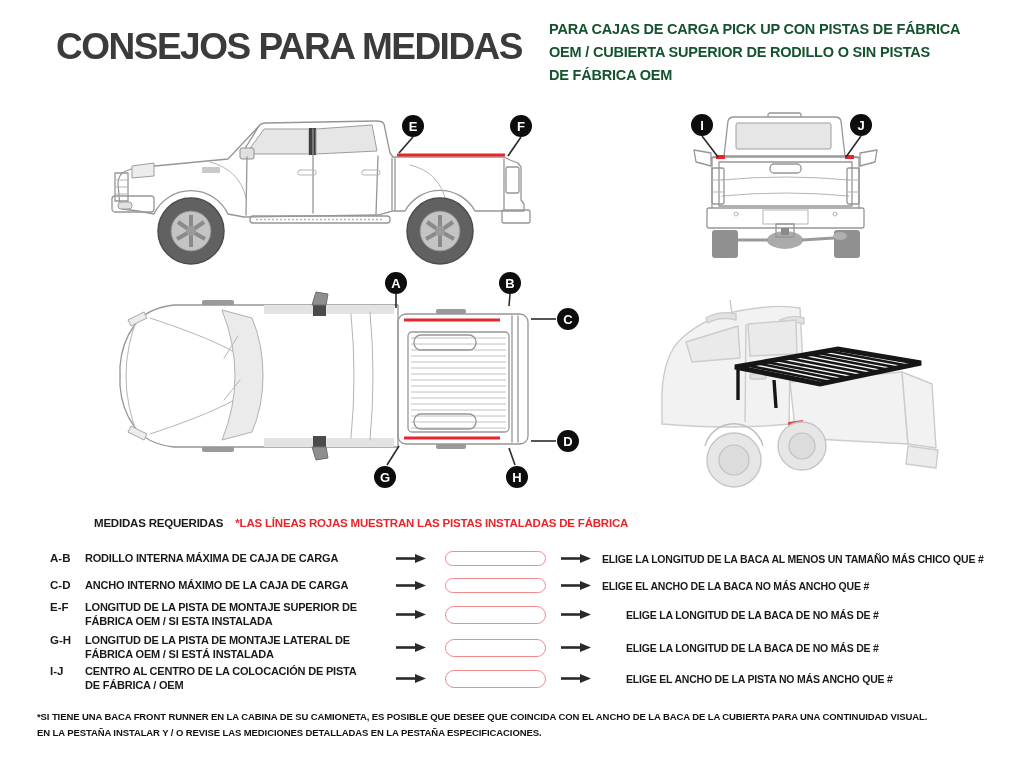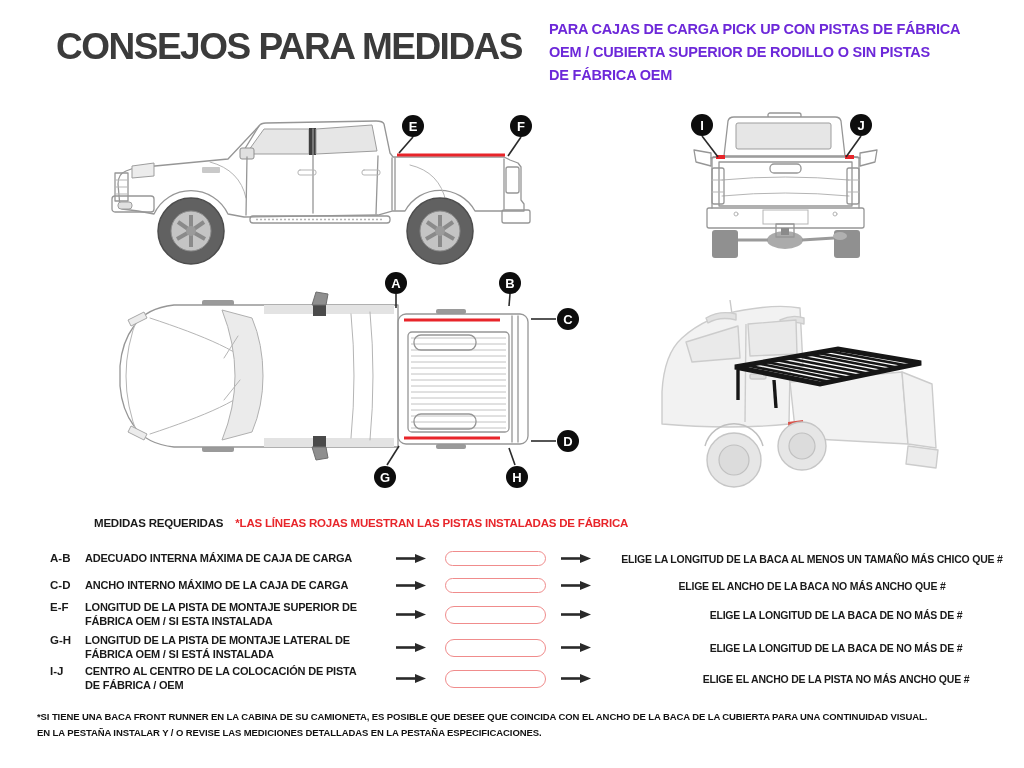--- a/index.html
+++ b/index.html
@@ -1,36 +1,36 @@
 <!DOCTYPE html>
 <html><head>
 <meta charset="utf-8">
 <style>
   html,body{margin:0;padding:0;background:#fff;}
   #canvas{position:relative;width:1024px;height:768px;background:#fff;overflow:hidden;
           font-family:"Liberation Sans",sans-serif;color:#1a1a1a;}
   .abs{position:absolute;}
   
   #title{left:56px;top:26px;font-size:37px;font-weight:700;letter-spacing:-1.5px;color:#3b3b3b;white-space:nowrap;}
-  #subtitle{left:549px;top:18px;font-size:14.5px;line-height:23px;font-weight:700;color:#6d28d9;white-space:nowrap;letter-spacing:-0.2px;}
+  #subtitle{left:549px;top:18px;font-size:14.5px;line-height:23px;font-weight:700;color:#14532d;white-space:nowrap;letter-spacing:-0.2px;}
   
   svg{display:block;}
   .line{stroke:#969696;stroke-width:1.3;fill:none;stroke-linejoin:round;stroke-linecap:round;}
   .lite{stroke:#b5b5b5;stroke-width:1;fill:none;stroke-linecap:round;}
   .fillw{fill:#fff;}
   .glass{fill:#e6e6e6;stroke:#9d9d9d;stroke-width:1;}
   
   #legend{left:50px;top:517px;display:flex;gap:12px;font-size:11.5px;font-weight:700;letter-spacing:-0.2px;white-space:nowrap;padding-left:44px;}
   #legend .note{color:#e8252a;}
   .mrow{left:0;top:0;width:1024px;height:0;}
   .code{left:50px;top:1px;font-size:11.5px;font-weight:700;}
   .desc{left:85px;top:0;width:320px;font-size:11px;line-height:14px;font-weight:700;letter-spacing:-0.2px;}
   .pill{left:445px;top:0;width:101px;height:15px;border:1.6px solid #f08c8c;border-radius:10px;background:#fff;box-sizing:border-box;}
   .arr1{left:396px;top:3px;} .arr2{left:561px;top:3px;}
-  .instr{left:602px;top:2px;width:420px;font-size:10.5px;font-weight:700;letter-spacing:-0.2px;white-space:nowrap;text-align:center;}
+  .instr{left:602px;top:2px;width:420px;font-size:10.5px;font-weight:700;letter-spacing:-0.2px;white-space:nowrap;}
   .tall .pill{top:6px;height:18px;}
   .tall .arr1,.tall .arr2{top:10px;}
   .tall .instr{top:9px;margin-left:24px;}
   
   #footer{left:37px;top:709px;width:960px;font-size:9.5px;line-height:15.5px;font-weight:700;letter-spacing:-0.1px;color:#111;white-space:nowrap;}
   #overlay{left:0;top:0;pointer-events:none;}
   .mk-circle{fill:#0d0d0d;}
   .mk-letter{fill:#fff;font-size:13px;font-weight:700;text-anchor:middle;font-family:"Liberation Sans",sans-serif;}
   .leader{stroke:#2b2b2b;stroke-width:1.6;fill:none;}
   .redline{stroke:#e8252a;stroke-width:3;fill:none;}
@@ -217,21 +217,21 @@
   </svg>
 
   <div id="legend" class="abs">
     <span>MEDIDAS REQUERIDAS</span>
     <span class="note">*LAS LÍNEAS ROJAS MUESTRAN LAS PISTAS INSTALADAS DE FÁBRICA</span>
   </div>
 
   <div class="abs mrow" style="top:551px">
     <div class="abs code">A-B</div>
     <div class="abs desc">
-        <div>ADECUADO INTERNA MÁXIMA DE CAJA DE CARGA</div>
+        <div>RODILLO INTERNA MÁXIMA DE CAJA DE CARGA</div>
       </div>
     <svg class="abs arr1" width="30" height="9">
         <line x1="0" y1="4.5" x2="20" y2="4.5" stroke="#2a2a2a" stroke-width="2.6"></line>
         <polygon points="19,0 30,4.5 19,9" fill="#2a2a2a"></polygon>
       </svg>
     <div class="abs pill"></div>
     <svg class="abs arr2" width="30" height="9">
         <line x1="0" y1="4.5" x2="20" y2="4.5" stroke="#2a2a2a" stroke-width="2.6"></line>
         <polygon points="19,0 30,4.5 19,9" fill="#2a2a2a"></polygon>
       </svg>

